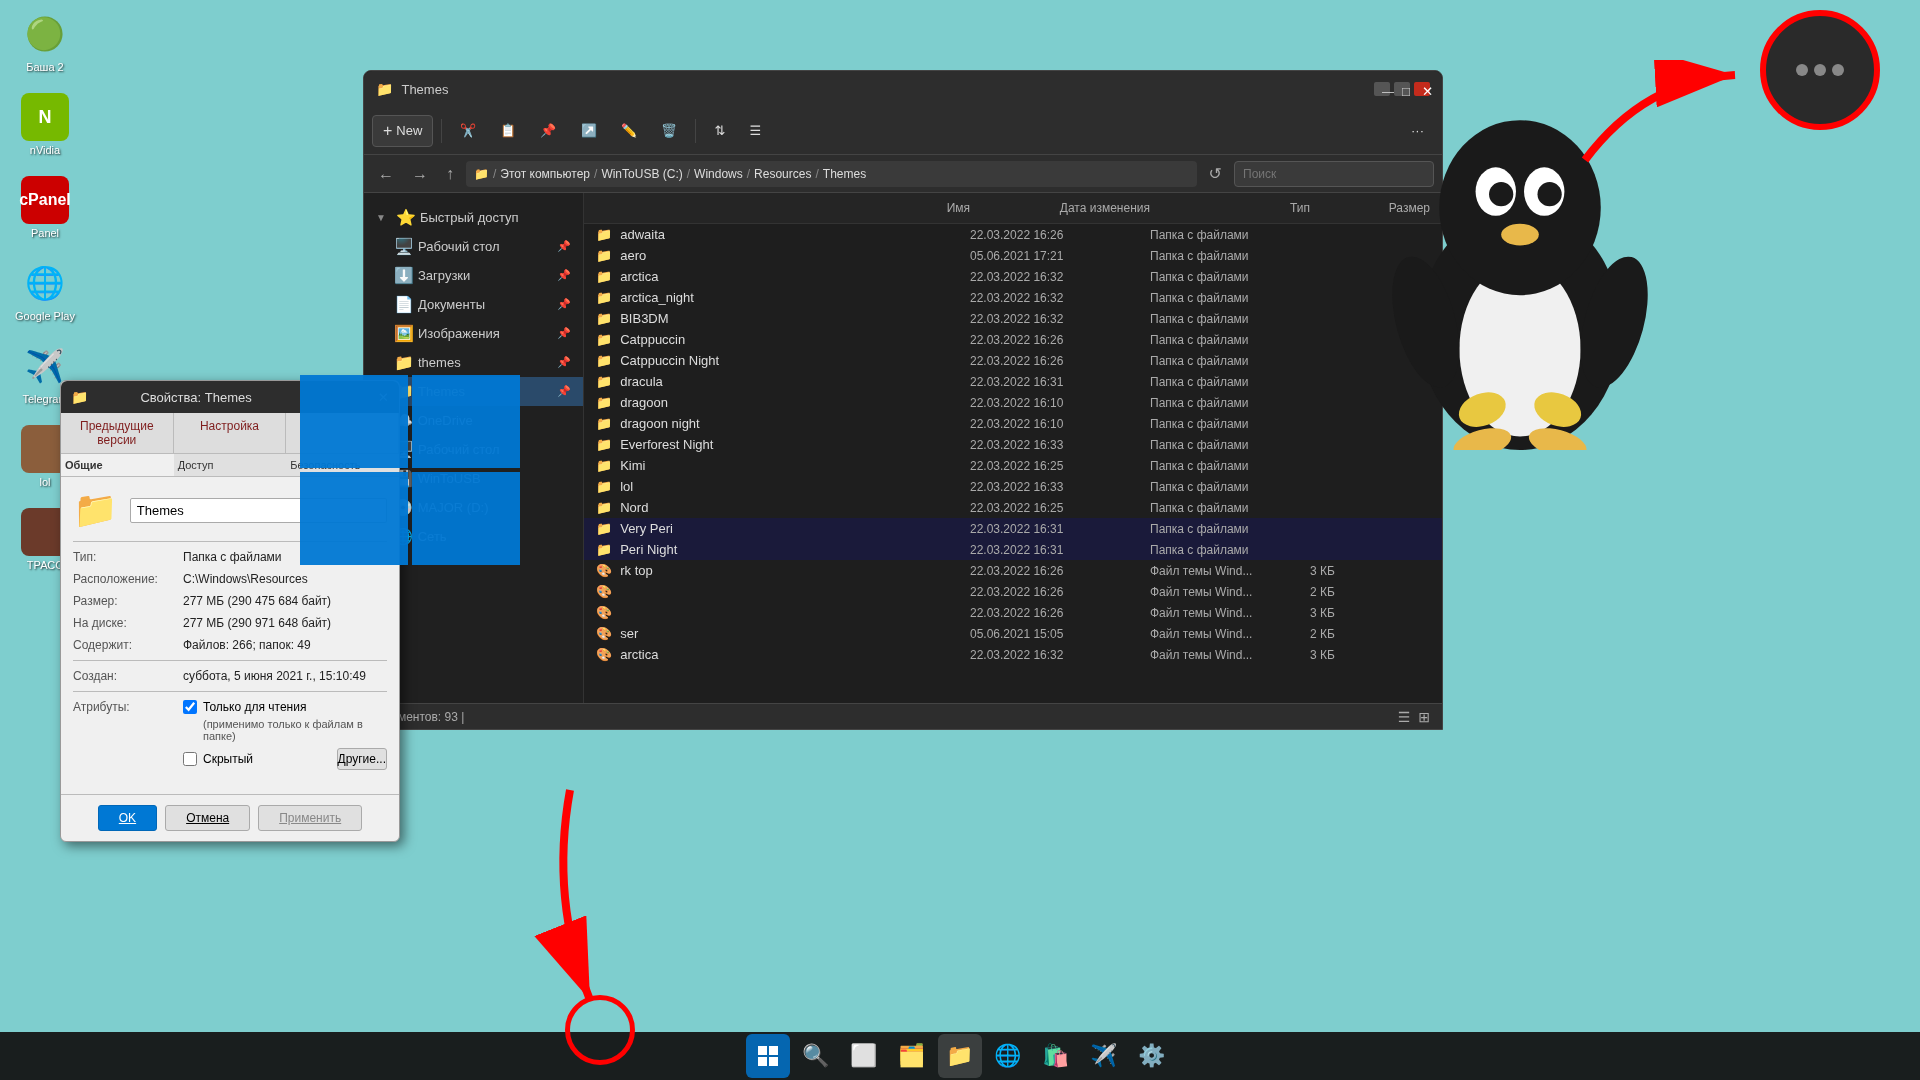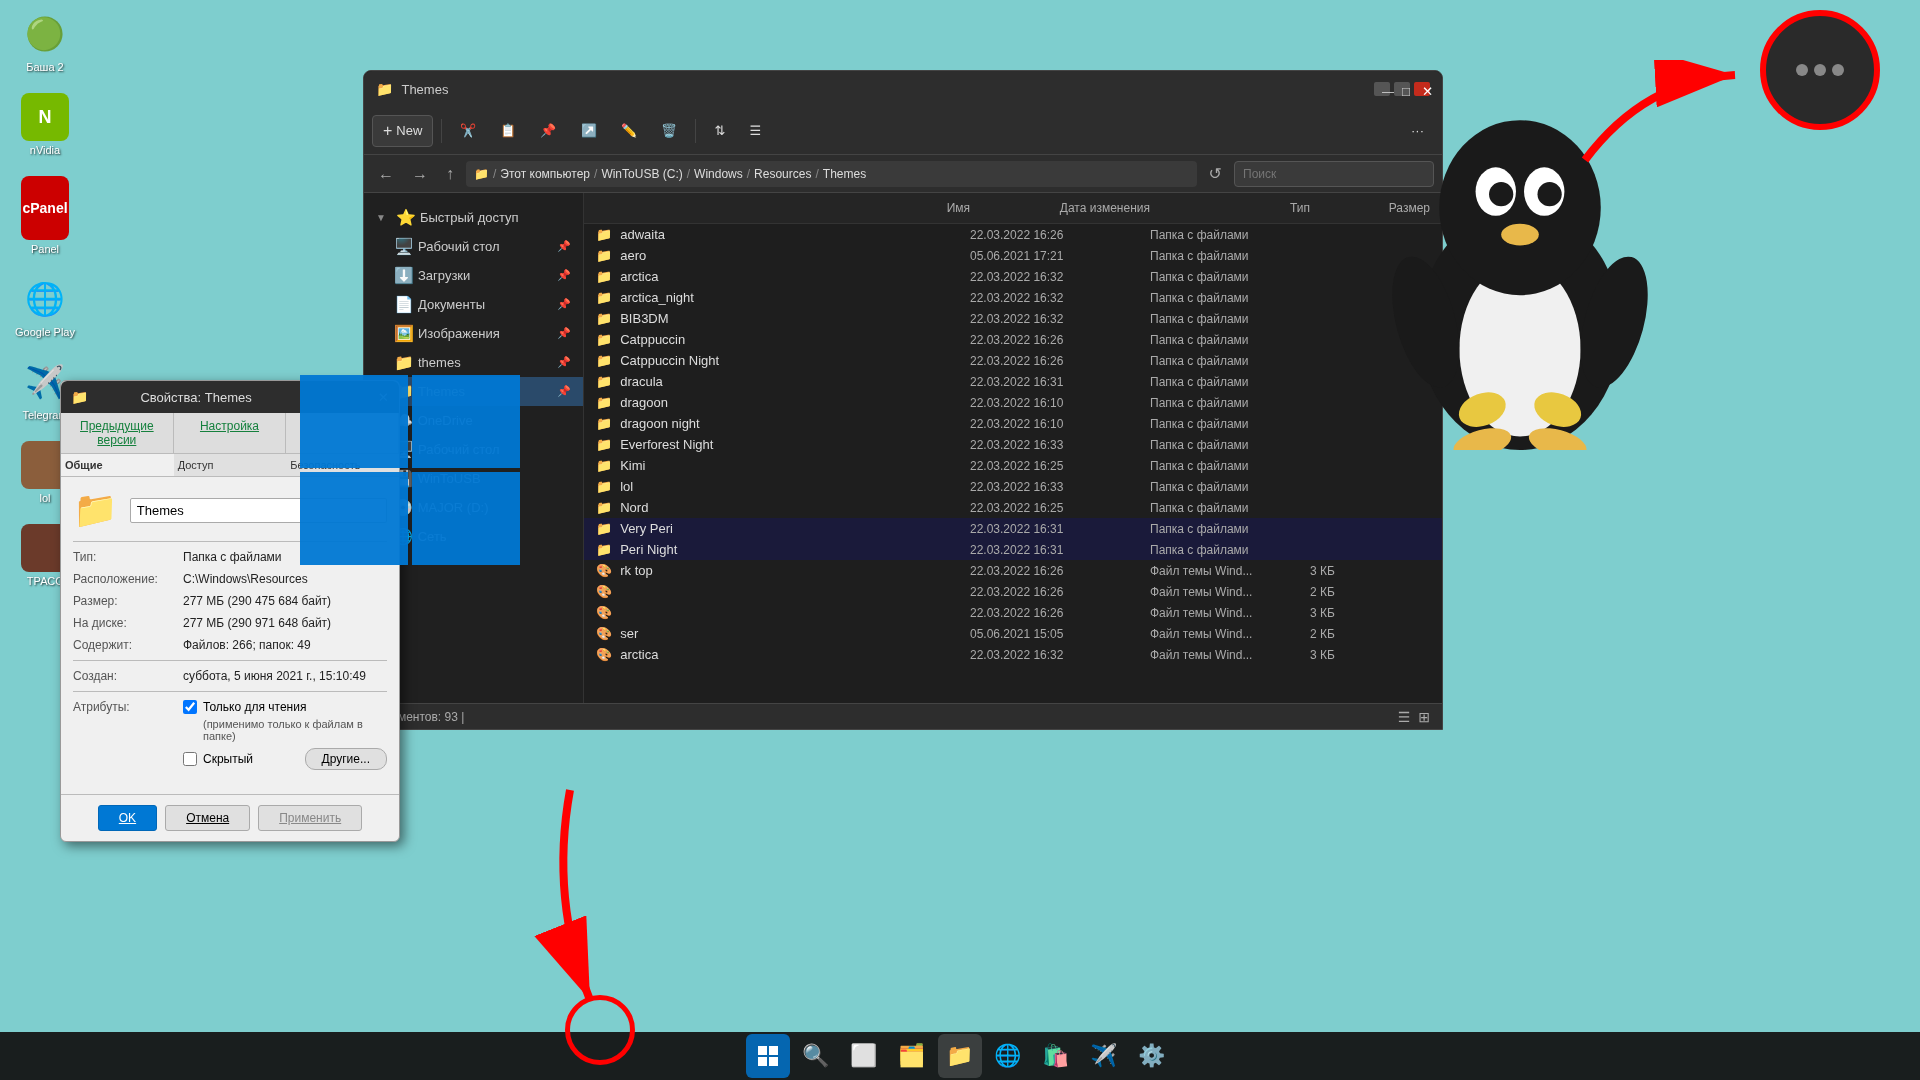--- a/index.html
+++ b/index.html
@@ -305,25 +305,24 @@
     .dialog-tabs {
       display: grid;
       grid-template-columns: 1fr 1fr 1fr;
       background: #ddd;
     }
 
     .dialog-tab {
       padding: 6px 4px;
       text-align: center;
       font-size: 12px;
-      color: #15803d;
+      color: #7f1d1d;
       cursor: pointer;
       border-right: 1px solid #bbb;
       border-bottom: 1px solid #bbb;
-      text-decoration: underline;
     }
 
     .dialog-subtabs {
       display: grid;
       grid-template-columns: 1fr 1fr 1fr;
       background: #e0e0e0;
       border-bottom: 1px solid #bbb;
     }
 
     .dialog-subtab {
@@ -388,25 +387,25 @@
       align-items: center;
       gap: 6px;
       font-size: 12px;
       margin-bottom: 4px;
     }
 
     .attr-checkbox { width: 14px; height: 14px; }
     .attr-note { color: #555; font-size: 11px; padding-left: 20px; }
 
     .attr-other-btn {
-      padding: 3px 16px;
+      padding: 3px 0;
       font-size: 12px;
       background: #e0e0e0;
       border: 1px solid #aaa;
-      border-radius: 10px;
+      border-radius: 3px;
       cursor: pointer;
       margin-left: auto;
     }
 
     .dialog-footer {
       display: flex;
       justify-content: center;
       gap: 8px;
       padding: 10px 12px;
       border-top: 1px solid #bbb;
@@ -543,21 +542,21 @@
 <div class="desktop-icons">
   <div class="desktop-icon">
     <div class="icon-img">🟢</div>
     <div class="icon-label">Баша 2</div>
   </div>
   <div class="desktop-icon">
     <div class="icon-img" style="background:#76b900;width:48px;height:48px;border-radius:8px;display:flex;align-items:center;justify-content:center;color:white;font-size:18px;font-weight:bold;">N</div>
     <div class="icon-label">nVidia</div>
   </div>
   <div class="desktop-icon">
-    <div class="icon-img" style="background:#cc0000;width:48px;height:64px;border-radius:8px;display:flex;align-items:center;justify-content:center;color:white;font-size:14px;font-weight:bold;">cPanel</div>
+    <div class="icon-img" style="background:#cc0000;width:48px;height:48px;border-radius:8px;display:flex;align-items:center;justify-content:center;color:white;font-size:16px;font-weight:bold;">cPanel</div>
     <div class="icon-label">Panel</div>
   </div>
   <div class="desktop-icon">
     <div class="icon-img">🌐</div>
     <div class="icon-label">Google Play</div>
   </div>
   <div class="desktop-icon">
     <div class="icon-img">✈️</div>
     <div class="icon-label">Telegram</div>
   </div>

